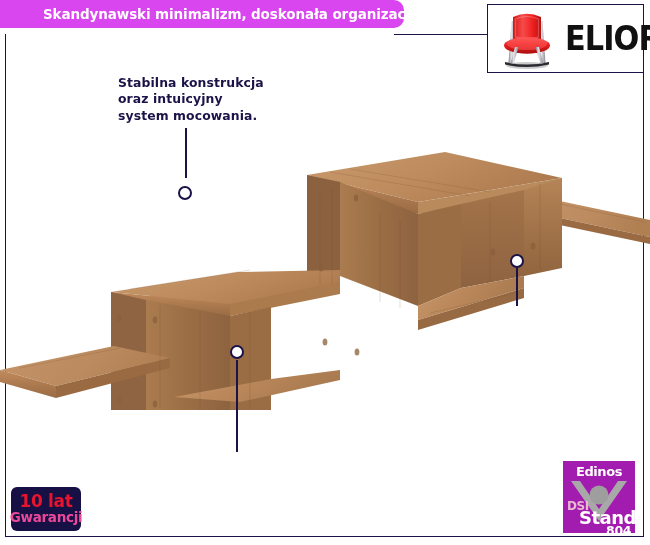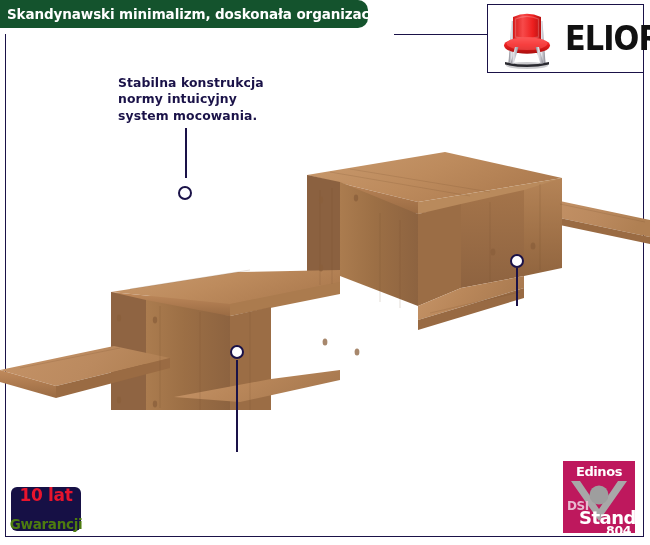--- a/index.html
+++ b/index.html
@@ -20,24 +20,24 @@
     box-sizing:border-box;
     pointer-events:none;
   }
   .frame-topline{
     position:absolute;left:394px;top:34px;width:250px;height:1px;background:#1a1248;
   }
 
   
   .header-bar{
     position:absolute;left:0;top:0;width:368px;height:28px;
-    background:#14532d;
+    background:#d946ef;
     border-top-right-radius:10px;
     border-bottom-right-radius:10px;
-    display:flex;align-items:center;
+    display:flex;align-items:center;padding-left:36px;
   }
   .header-title{
     color:#ffffff;
     font-size:13.5px;
     font-weight:bold;
     letter-spacing:-0.1px;
     padding-left:7px;
     white-space:nowrap;
   }
 
@@ -86,30 +86,30 @@
   }
 
   
   #product{position:absolute;left:0;top:80px;width:650px;height:330px;}
   #product svg{display:block;}
 
   
   .warranty{
     position:absolute;left:11px;top:487px;width:70px;height:44px;
     background:#161045;border-radius:6px;
-    display:flex;flex-direction:column;align-items:center;justify-content:space-between;
+    display:flex;flex-direction:column;align-items:center;justify-content:center;
     line-height:1;
   }
   .warranty .w-top{color:#e8142d;font-weight:bold;font-size:17px;letter-spacing:-0.3px;margin-bottom:1px;}
-  .warranty .w-bot{color:#4d7c0f;font-weight:bold;font-size:13.5px;letter-spacing:-0.3px;}
+  .warranty .w-bot{color:#ec4899;font-weight:bold;font-size:13.5px;letter-spacing:-0.3px;}
 
   
   .edinos{
     position:absolute;left:563px;top:461px;width:72px;height:72px;
-    background:#be185d;
+    background:#a21caf;
     overflow:hidden;
   }
   .ed-title{
     position:absolute;left:0;top:3px;width:100%;text-align:center;
     color:#ffffff;font-weight:bold;font-size:13px;letter-spacing:-0.4px;
   }
   .ed-dsi{
     position:absolute;left:4px;top:38px;color:#e8b9cf;font-weight:bold;font-size:12px;letter-spacing:-0.4px;
   }
   .ed-804{
@@ -287,21 +287,21 @@
         <ellipse cx="155" cy="324" rx="2.2" ry="3.4"></ellipse>
         <ellipse cx="325" cy="262" rx="2.4" ry="3.6"></ellipse>
         <ellipse cx="357" cy="272" rx="2.4" ry="3.6"></ellipse>
         <ellipse cx="493" cy="172" rx="2.4" ry="3.6"></ellipse>
         <ellipse cx="533" cy="166" rx="2.4" ry="3.6"></ellipse>
       </g>
     </svg>
   </div>
 
   <div class="callout" id="callout-1">Stabilna konstrukcja
-normy intuicyjny
+oraz intuicyjny
 system mocowania.</div>
   <div class="leader" style="left:185px;top:128px;height:50px;"></div>
   <div class="marker" style="left:178px;top:186px;"></div>
 
   <div class="leader" style="left:516px;top:268px;height:38px;"></div>
   <div class="marker" style="left:510px;top:254px;"></div>
 
   <div class="leader" style="left:236px;top:360px;height:92px;"></div>
   <div class="marker" style="left:230px;top:345px;"></div>
 

